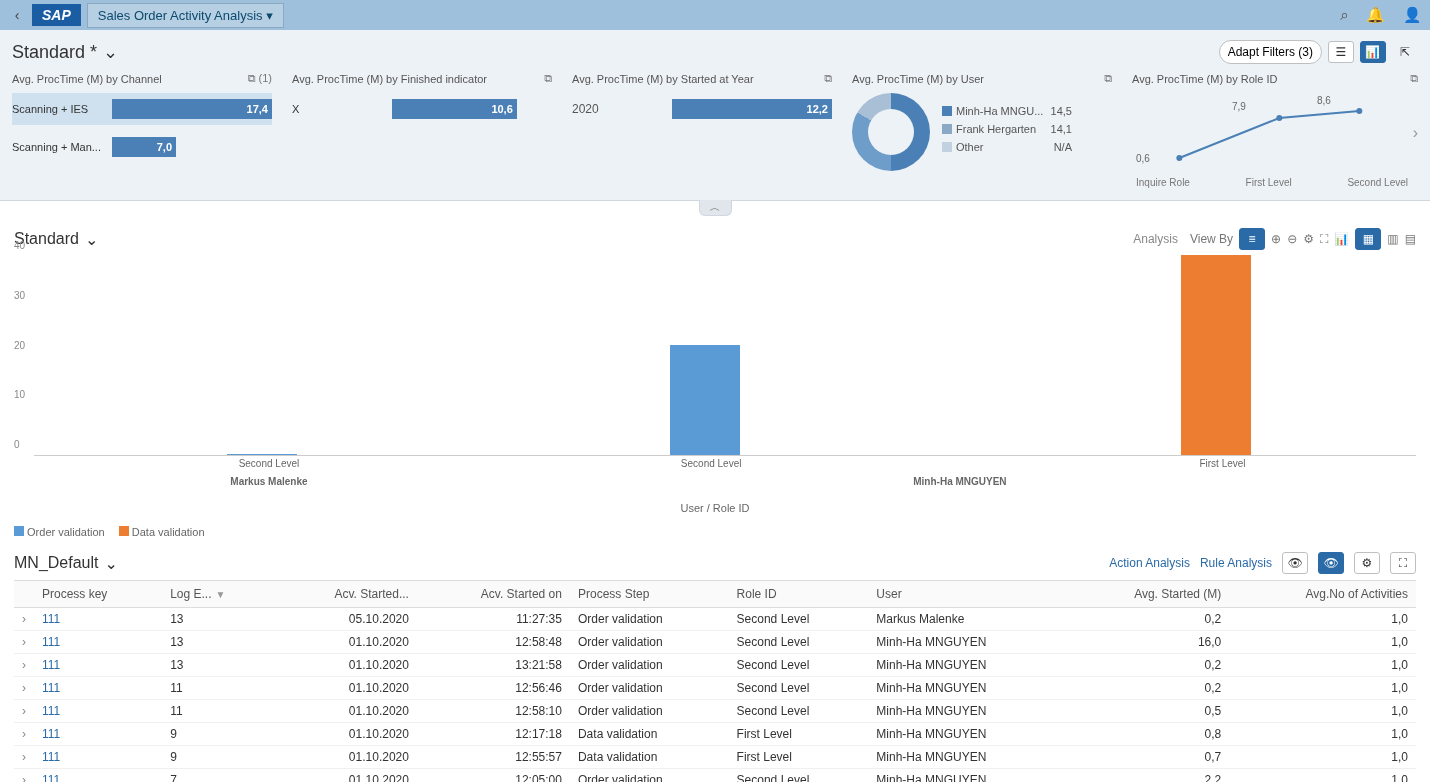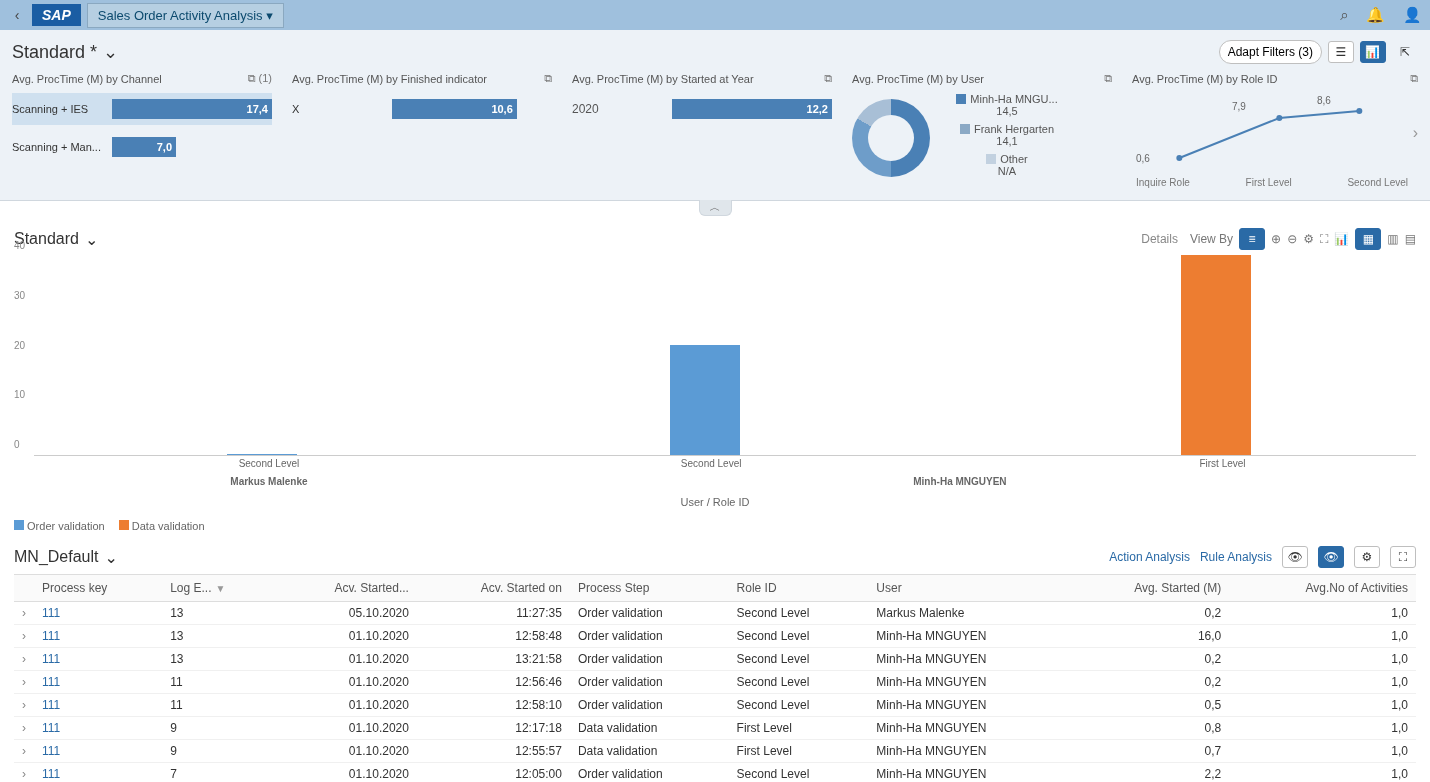--- a/index.html
+++ b/index.html
@@ -24,38 +24,38 @@
 .bar-row { display: flex; align-items: center; margin-bottom: 6px; height: 32px; }
 .bar-label { width: 100px; font-size: 11px; overflow: hidden; text-overflow: ellipsis; white-space: nowrap; }
 .bar-track { flex: 1; position: relative; height: 20px; border-radius: 10px; }
 .bar-fill { background: #4a80b5; height: 100%; color: #fff; display: flex; align-items: center; justify-content: flex-end; padding-right: 4px; font-size: 11px; font-weight: bold;}
 .bar-row.active { background: #cfe0ef; }
 .year-text { color: #555; font-size: 12px; }
 .donut { display: flex; align-items: center; gap: 12px;}
 .donut-chart { width: 78px; height: 78px; border-radius: 50%; background: conic-gradient(#4a80b5 0 180deg, #6e9dc9 180deg 300deg, #a8bfd6 300deg 360deg); display: flex; align-items: center; justify-content: center;}
 .donut-hole { width: 46px; height: 46px; border-radius: 50%; background: #edf2f7;}
 .donut-legend { font-size: 11px; color: #555;}
-.donut-legend div { display: flex; align-items: center; justify-content: space-between; width: 130px; margin-bottom: 6px; flex-direction: column;}
+.donut-legend div { display: flex; align-items: center; justify-content: space-between; width: 130px; margin-bottom: 6px;}
 .legend-item { display: flex; align-items: center; gap: 4px;}
 .sq { width: 10px; height: 10px; display: inline-block;}
 .line-chart { height: 80px; position: relative; }
 .collapse-tab { text-align: center; margin-top: -1px;}
 .collapse-tab span { display: inline-block; background: #e0e6eb; border: 1px solid #d0d7de; border-top: none; padding: 0 10px; font-size: 11px; color: #666; cursor: pointer; border-radius: 0 0 6px 6px;}
 .chart-section { padding: 12px 14px 6px 14px;}
 .chart-head { display: flex; justify-content: space-between; align-items: center; margin-bottom: 6px;}
 .chart-toolbar { display: flex; align-items: center; gap: 6px; color: #777; font-size: 12px;}
 .main-chart { position: relative; height: 200px; margin-left: 20px; border-bottom: 1px solid #ccc;}
 .y-tick { position: absolute; left: -20px; font-size: 10px; color: #888; transform: translateY(-50%);}
 .cbar { position: absolute; bottom: 0; width: 70px;}
 .cbar-fill { width: 100%;}
 .cbar.blue .cbar-fill { background: #5b9bd5;}
 .cbar.orange .cbar-fill { background: #ed7d31;}
 .x-labels { position: relative; height: 40px; margin-left: 20px;}
 .x-lbl { position: absolute; font-size: 10px; color: #666; transform: translateX(-50%); text-align: center;}
-.x-axis-title { text-align: center; font-size: 11px; color: #666; }
+.x-axis-title { text-align: center; font-size: 11px; color: #666; margin-top: 6px;}
 .chart-legend { margin-top: 12px; font-size: 11px; color: #666; display: flex; gap: 14px;}
 .table-section { padding: 8px 14px 0 14px;}
 .table-head { display: flex; justify-content: space-between; align-items: center; margin-bottom: 6px;}
 .table-actions { display: flex; align-items: center; gap: 10px;}
 .link { color: #2a6aa6; cursor: pointer; font-size: 12px;}
 .data-table { width: 100%; border-collapse: collapse; font-size: 12px;}
 .data-table th { text-align: left; padding: 6px 8px; border-top: 1px solid #ddd; border-bottom: 1px solid #ddd; color: #555; font-weight: normal; background: #fafafa;}
 .data-table th.num, .data-table td.num { text-align: right;}
 .data-table td { padding: 4px 8px; border-bottom: 1px solid #f0f0f0;}
 .data-table td.key a { color: #2a6aa6; cursor: pointer;}
@@ -207,21 +207,21 @@
 </div>
 <div class="collapse-tab"><span>︿</span></div>
 
 <div class="chart-section">
   <div class="chart-head">
     <div class="variant" style="font-size:16px">
       <span>Standard</span>
       <span>⌄</span>
     </div>
     <div class="chart-toolbar">
-      <span class="details-text">Details</span>
+      <span class="details-text">Analysis</span>
       <span>View By</span>
       <div class="icon-btn active">≡</div>
       <span>⊕</span>
       <span>⊖</span>
       <span>⚙</span>
       <span>⛶</span>
       <span>📊</span>
       <div class="icon-btn active">▦</div>
       <span>▥</span>
       <span>▤</span>

